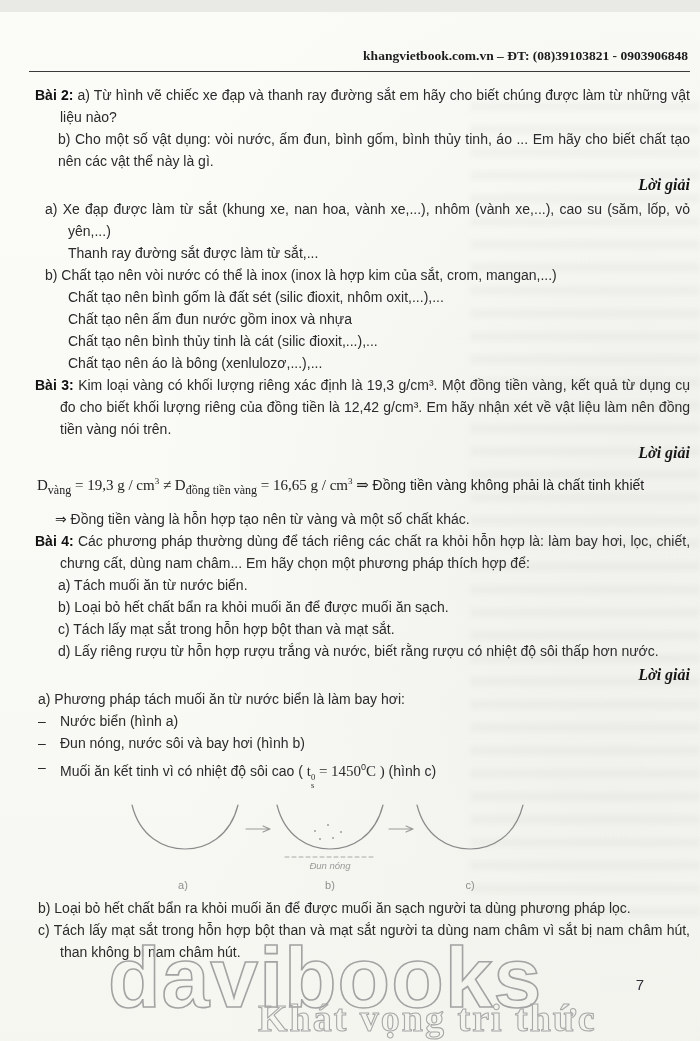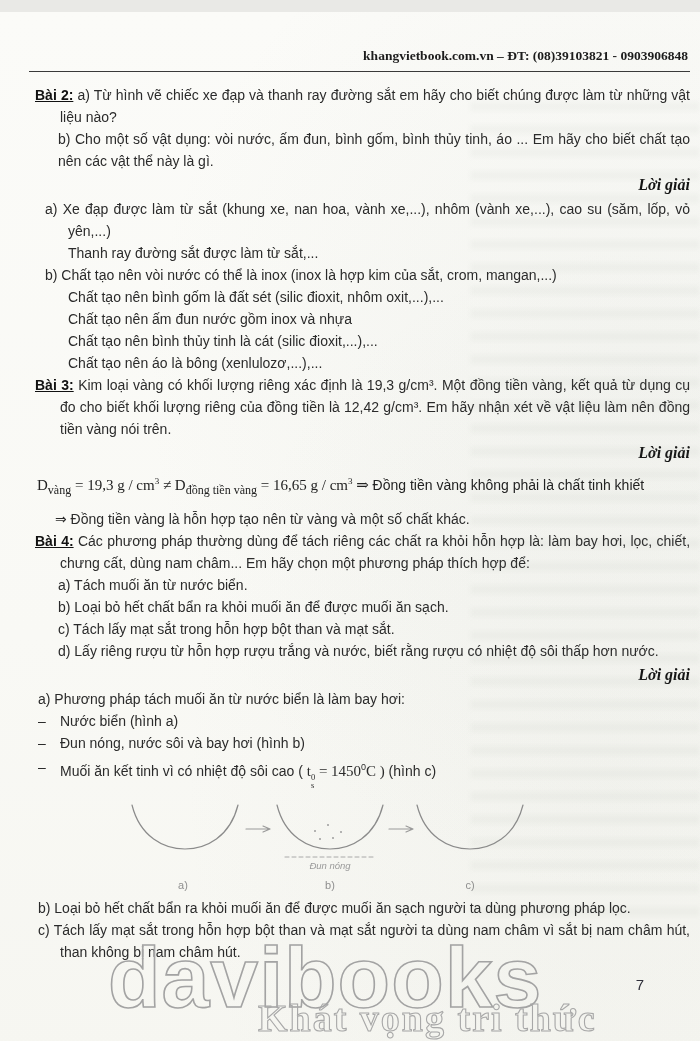--- a/index.html
+++ b/index.html
@@ -26,21 +26,21 @@
     font-weight:bold;
     font-size:13.5px;
     color:#1c1c1c;
     padding-right:2px;
     line-height:20px;
   }
   .header-rule{border:none;border-top:1.4px solid #3a3a3a;margin:5px 0 0 -6px;}
   .content{margin-top:12px;text-align:justify;}
   p{margin:0;}
   .ex{padding-left:25px;text-indent:-25px;}
-  .ex b{color:#111;text-decoration:underline;}
+  .ex b{color:#111;}
   .ex-sub{margin-left:23px;}
   .sol-title{
     text-align:right;
     font-family:"Liberation Serif","DejaVu Serif",serif;
     font-weight:bold;font-style:italic;
     font-size:16px;color:#141414;
     margin:2px 0;
     text-indent:0;
   }
   .sol{margin-left:10px;padding-left:23px;text-indent:-23px;}

